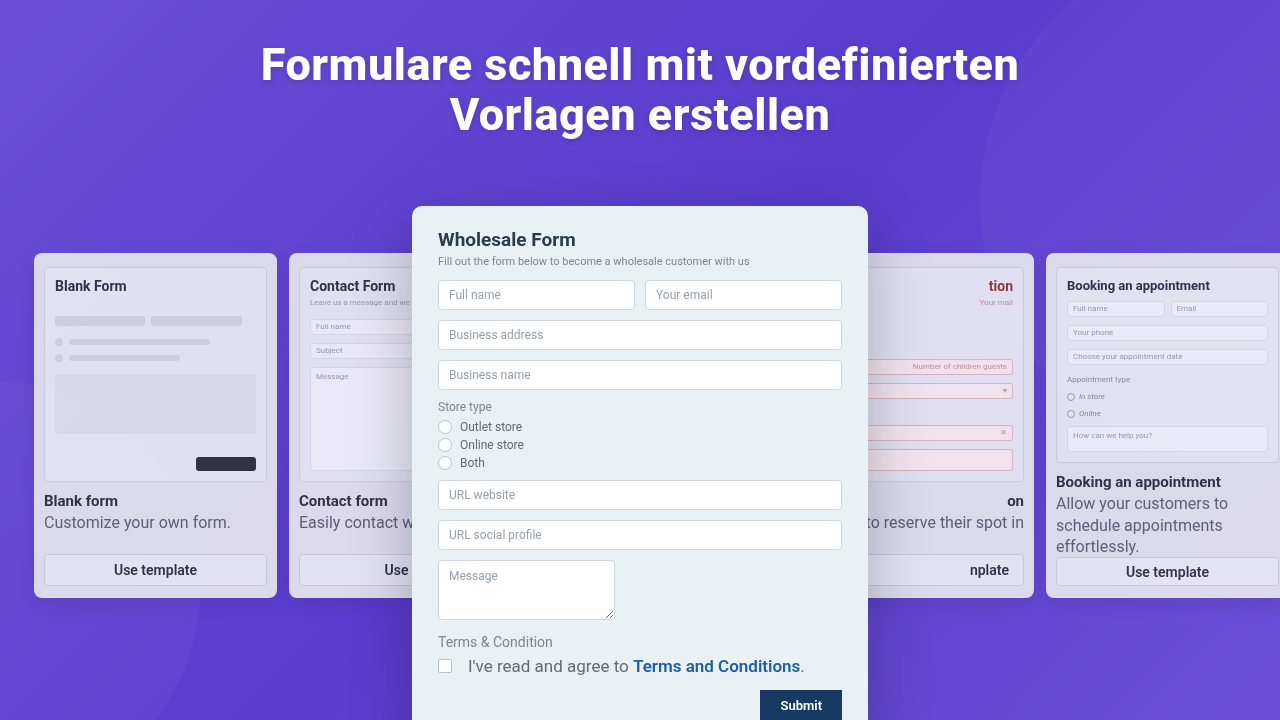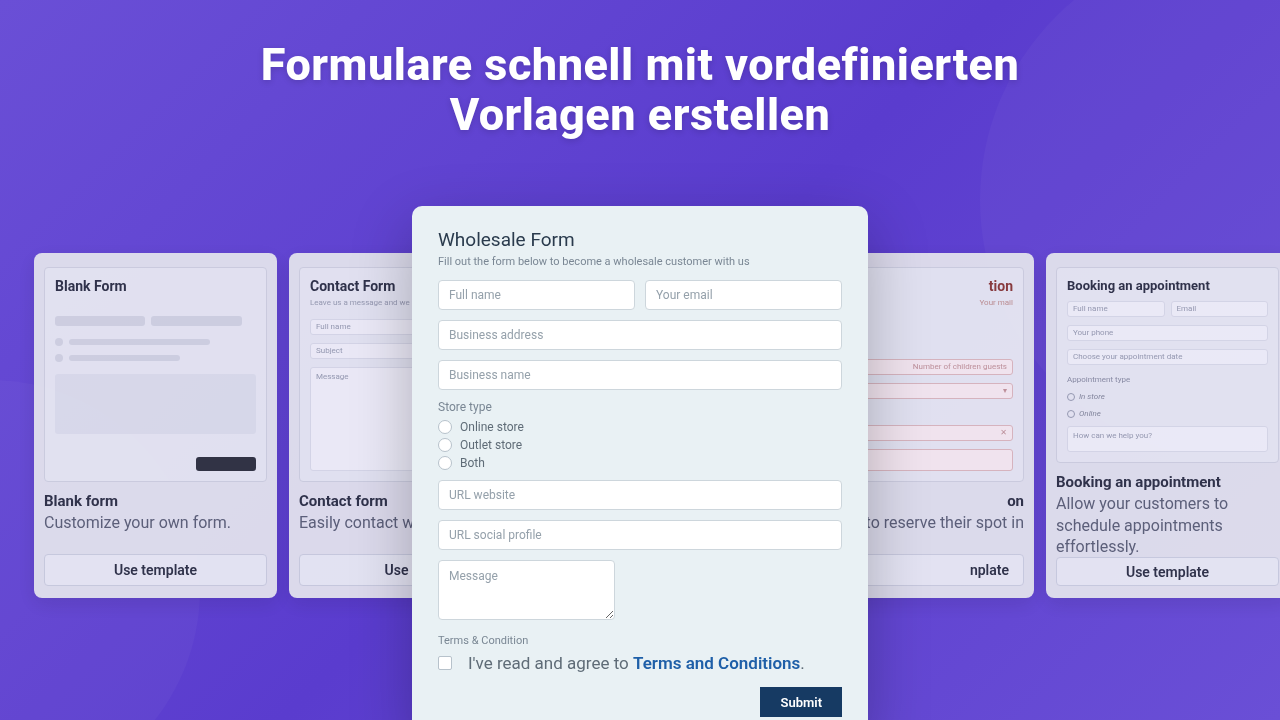--- a/index.html
+++ b/index.html
@@ -151,21 +151,21 @@
     width:456px;
     background:#e9f1f4;
     border-radius:10px;
     padding:22px 26px 16px 26px;
     box-shadow:0 20px 60px rgba(0,0,0,.25);
     color:#2a3440;
     z-index:5;
   }
   .modal h2{
     font-size:19px;
-    font-weight:400;
+    font-weight:700;
     color:#2a3b4d;
   }
   .modal .sub{
     font-size:11px;
     color:#7a8794;
     margin-top:4px;
     margin-bottom:12px;
   }
   .modal .row{
     display:flex; gap:10px; margin-bottom:10px;
@@ -194,21 +194,21 @@
     display:flex; align-items:center; gap:8px; font-size:12px; color:#5f6c77;
     cursor:pointer;
   }
   .modal .radio .circle{
     width:14px;height:14px;border-radius:50%;border:1.5px solid #b7c2cb;background:#fff;
   }
   .modal textarea.fld{
     height:60px; padding:8px 10px; resize:both;
   }
   .modal .terms{
-    font-size:11px; color:#7a8794; margin-top:4px;
+    font-size:14px; color:#7a8794; margin-top:4px;
   }
   .modal .checkrow{
     display:flex; align-items:center; gap:16px; margin-top:6px;font-size:17px;color:#5f6c77;
   }
   .modal .checkrow .cbox{
     width:14px;height:14px;border:1.5px solid #b7c2cb;background:#fff;border-radius:2px;
   }
   .modal .checkrow a{
     color:#1e5fa8; font-weight:600; text-decoration:none;
   }
@@ -337,25 +337,25 @@
     <input class="fld" style="width: 100%;" type="text" placeholder="Business address">
   </div>
   <div class="fullrow">
     <input class="fld" style="width: 100%;" type="text" placeholder="Business name">
   </div>
 
   <div class="lbl">Store type</div>
   <div class="radios">
     <label class="radio">
       <span class="circle"></span>
-      <span>Online store</span>
+      <span>Outlet store</span>
     </label>
     <label class="radio">
       <span class="circle"></span>
-      <span>Outlet store</span>
+      <span>Online store</span>
     </label>
     <label class="radio">
       <span class="circle"></span>
       <span>Both</span>
     </label>
   </div>
 
   <div class="fullrow">
     <input class="fld" style="width: 100%;" type="text" placeholder="URL website">
   </div>

